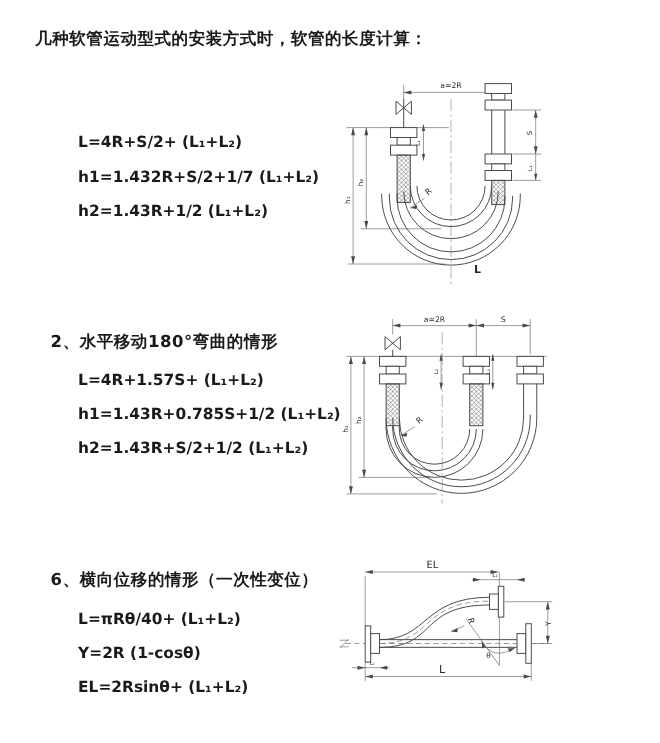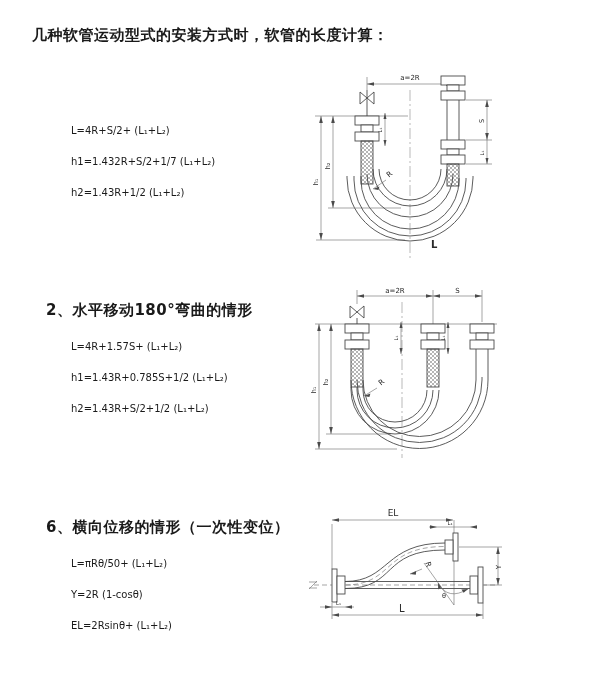--- a/index.html
+++ b/index.html
@@ -10,21 +10,21 @@
     color:#1a1a1a;
   }
   .abs{position:absolute;}
   .doc-title{
     left:32px;top:26px;font-size:15px;font-weight:700;letter-spacing:0.5px;white-space:nowrap;
   }
   .sec-heading{
     font-size:15px;font-weight:700;letter-spacing:0.5px;white-space:nowrap;
   }
   .formulas{
-    font-size:10px;line-height:31px;font-weight:400;white-space:nowrap;
+    font-size:14px;line-height:31px;font-weight:700;white-space:nowrap;
   }
   .formulas div{height:31px;}
   
   svg{position:absolute;overflow:visible;}
   .ln{stroke:#4a4a4a;stroke-width:0.9;fill:none;}
   .thin{stroke:#6a6a6a;stroke-width:0.6;fill:none;}
   .cl{stroke:#8c8c8c;stroke-width:0.6;fill:none;stroke-dasharray:11 3 2 3;}
   .dsh{stroke:#6a6a6a;stroke-width:0.6;fill:none;stroke-dasharray:5 3;}
   .ah{fill:#4a4a4a;stroke:none;}
   .part{fill:#ffffff;stroke:#4a4a4a;stroke-width:0.9;}
@@ -48,21 +48,21 @@
   <div class="formulas" style="margin:11px 0 0 25px;">
     <div>L=4R+1.57S+ (L₁+L₂)</div>
     <div>h1=1.43R+0.785S+1/2 (L₁+L₂)</div>
     <div>h2=1.43R+S/2+1/2 (L₁+L₂)</div>
   </div>
 </div>
 
 <div class="abs" style="left:46px;top:518px;">
   <div class="sec-heading">6、横向位移的情形（一次性变位）</div>
   <div class="formulas" style="margin:11px 0 0 25px;">
-    <div>L=πRθ/50+ (L₁+L₂)</div>
+    <div>L=πRθ/40+ (L₁+L₂)</div>
     <div>Y=2R (1-cosθ)</div>
     <div>EL=2Rsinθ+ (L₁+L₂)</div>
   </div>
 </div>
 
 <svg style="left:305px;top:66px;" width="260" height="200" viewBox="0 0 260 200">
   <defs>
     <pattern id="hp1" patternUnits="userSpaceOnUse" width="4" height="4">
       <path d="M0,0 L4,4 M4,0 L0,4" stroke="#5a5a5a" stroke-width="0.45"></path>
     </pattern>

